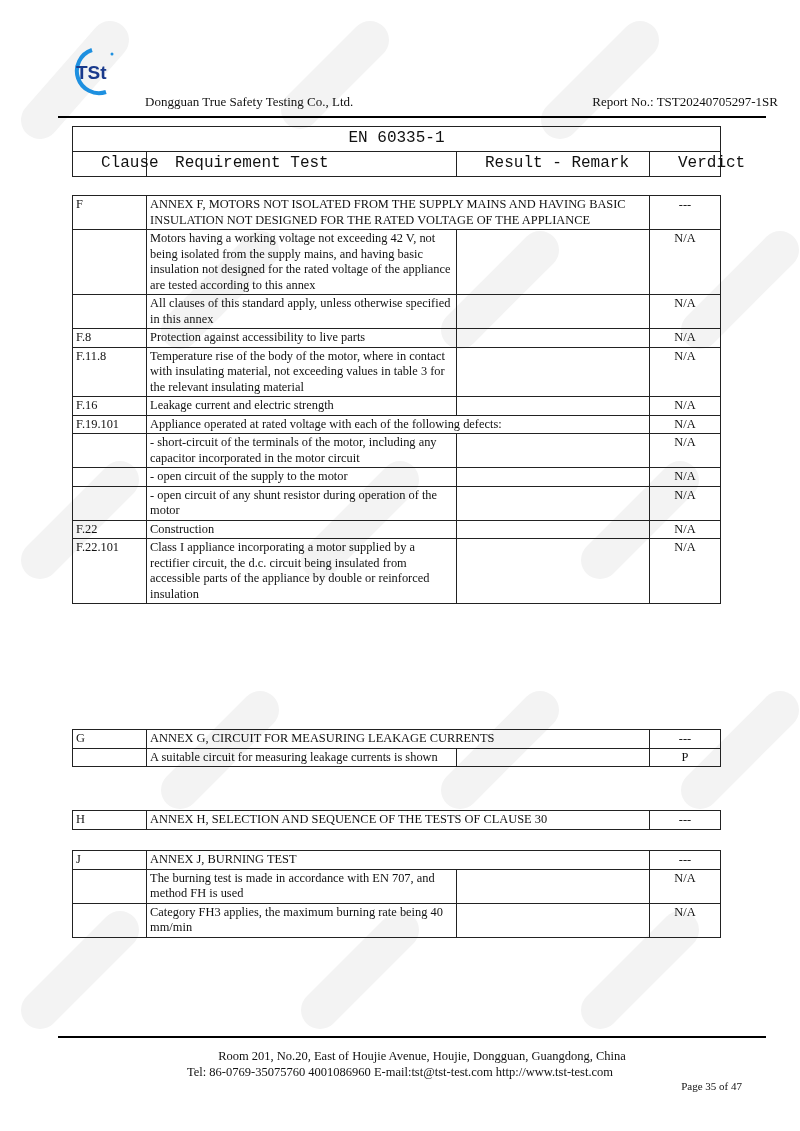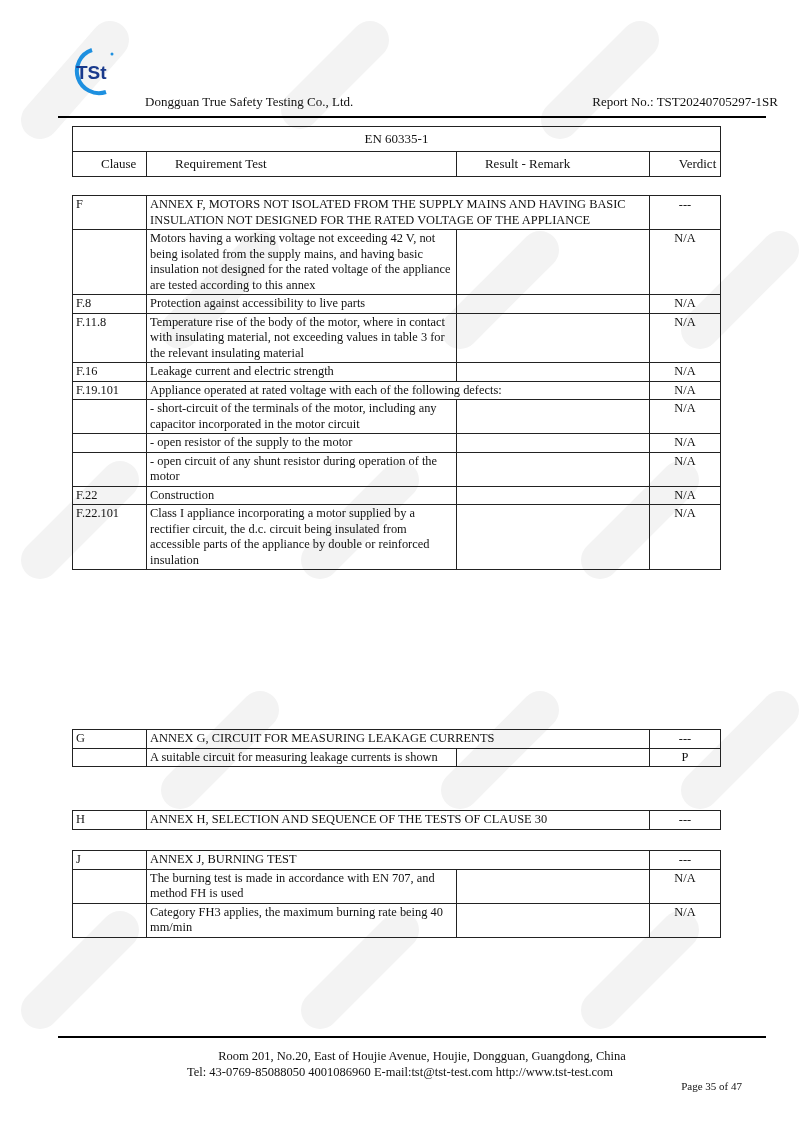--- a/index.html
+++ b/index.html
@@ -5,21 +5,21 @@
   html, body { margin:0; padding:0; }
   body { width:800px; height:1131px; background:#ffffff; position:relative; overflow:hidden;
          font-family:"Liberation Serif", serif; color:#111; }
   .watermark { position:absolute; left:0; top:0; width:800px; height:1131px; pointer-events:none; }
   .logo { position:absolute; left:66px; top:46px; width:54px; height:50px; }
   .company { position:absolute; left:145px; top:94px; font-size:13px; }
   .report-no { position:absolute; right:22px; top:94px; font-size:13px; }
   .hdr-line { position:absolute; left:58px; top:116px; width:708px; height:2px; background:#000; }
   table { border-collapse:collapse; position:absolute; left:72px; width:649px; table-layout:fixed; }
   td { border:1px solid #222; vertical-align:top; font-size:12.4px; line-height:15.5px; padding:1px 3px 1px 3px; }
-  .sans td { font-family:Liberation Serif, serif; font-size:13px; }
+  .sans td { font-family:Liberation Mono, monospace; font-size:16px; }
   .c1 { width:71px; } .c2 { width:297px; } .c3 { width:185px; } .c4 { width:68px; }
   .center { text-align:center; }
   .hdr-title td { height:22px; vertical-align:middle; }
   .hdr-cols td { height:22px; vertical-align:middle;padding-left:28px; }
   .footer-line { position:absolute; left:58px; top:1036px; width:708px; height:2px; background:#000; }
   .addr { position:absolute; left:0; width:800px; text-align:center; font-size:12.5px; }
   .page-no { position:absolute; right:58px; top:1080px; font-size:11px; }
 </style>
 </head>
 <body>
@@ -88,20 +88,26 @@
         <td colspan="2">ANNEX F, MOTORS NOT ISOLATED FROM THE SUPPLY MAINS AND HAVING BASIC INSULATION NOT DESIGNED FOR THE RATED VOLTAGE OF THE APPLIANCE</td>
         <td class="center">---</td>
       </tr>
       <tr>
         <td></td>
         <td>Motors having a working voltage not exceeding 42 V, not being isolated from the supply mains, and having basic insulation not designed for the rated voltage of the appliance are tested according to this annex</td>
         <td></td>
         <td class="center">N/A</td>
       </tr>
       <tr>
+        <td></td>
+        <td>All clauses of this standard apply, unless otherwise specified in this annex</td>
+        <td></td>
+        <td class="center">N/A</td>
+      </tr>
+      <tr>
         <td>F.8</td>
         <td>Protection against accessibility to live parts</td>
         <td></td>
         <td class="center">N/A</td>
       </tr>
       <tr>
         <td>F.11.8</td>
         <td>Temperature rise of the body of the motor, where in contact with insulating material, not exceeding values in table 3 for the relevant insulating material</td>
         <td></td>
         <td class="center">N/A</td>
@@ -118,21 +124,21 @@
         <td class="center">N/A</td>
       </tr>
       <tr>
         <td></td>
         <td>- short-circuit of the terminals of the motor, including any capacitor incorporated in the motor circuit</td>
         <td></td>
         <td class="center">N/A</td>
       </tr>
       <tr>
         <td></td>
-        <td>- open resistor of the supply to the motor</td>
+        <td>- open circuit of the supply to the motor</td>
         <td></td>
         <td class="center">N/A</td>
       </tr>
       <tr>
         <td></td>
         <td>- open circuit of any shunt resistor during operation of the motor</td>
         <td></td>
         <td class="center">N/A</td>
       </tr>
       <tr>
@@ -208,14 +214,14 @@
         <td></td>
         <td>Category FH3 applies, the maximum burning rate being 40 mm/min</td>
         <td></td>
         <td class="center">N/A</td>
       </tr>
     </tbody>
   </table>
 
 <div class="footer-line"></div>
 <div class="addr" style="top:1049px;padding-left:22px;">Room 201, No.20, East of Houjie Avenue, Houjie, Dongguan, Guangdong, China</div>
-<div class="addr" style="top:1065px;">Tel: 43-0769-85088050  4001086960  E-mail:tst@tst-test.com  http://www.tst-test.com</div>
+<div class="addr" style="top:1065px;">Tel: 86-0769-35075760  4001086960  E-mail:tst@tst-test.com  http://www.tst-test.com</div>
 <div class="page-no">Page 35 of 47</div>
 
 </body></html>

